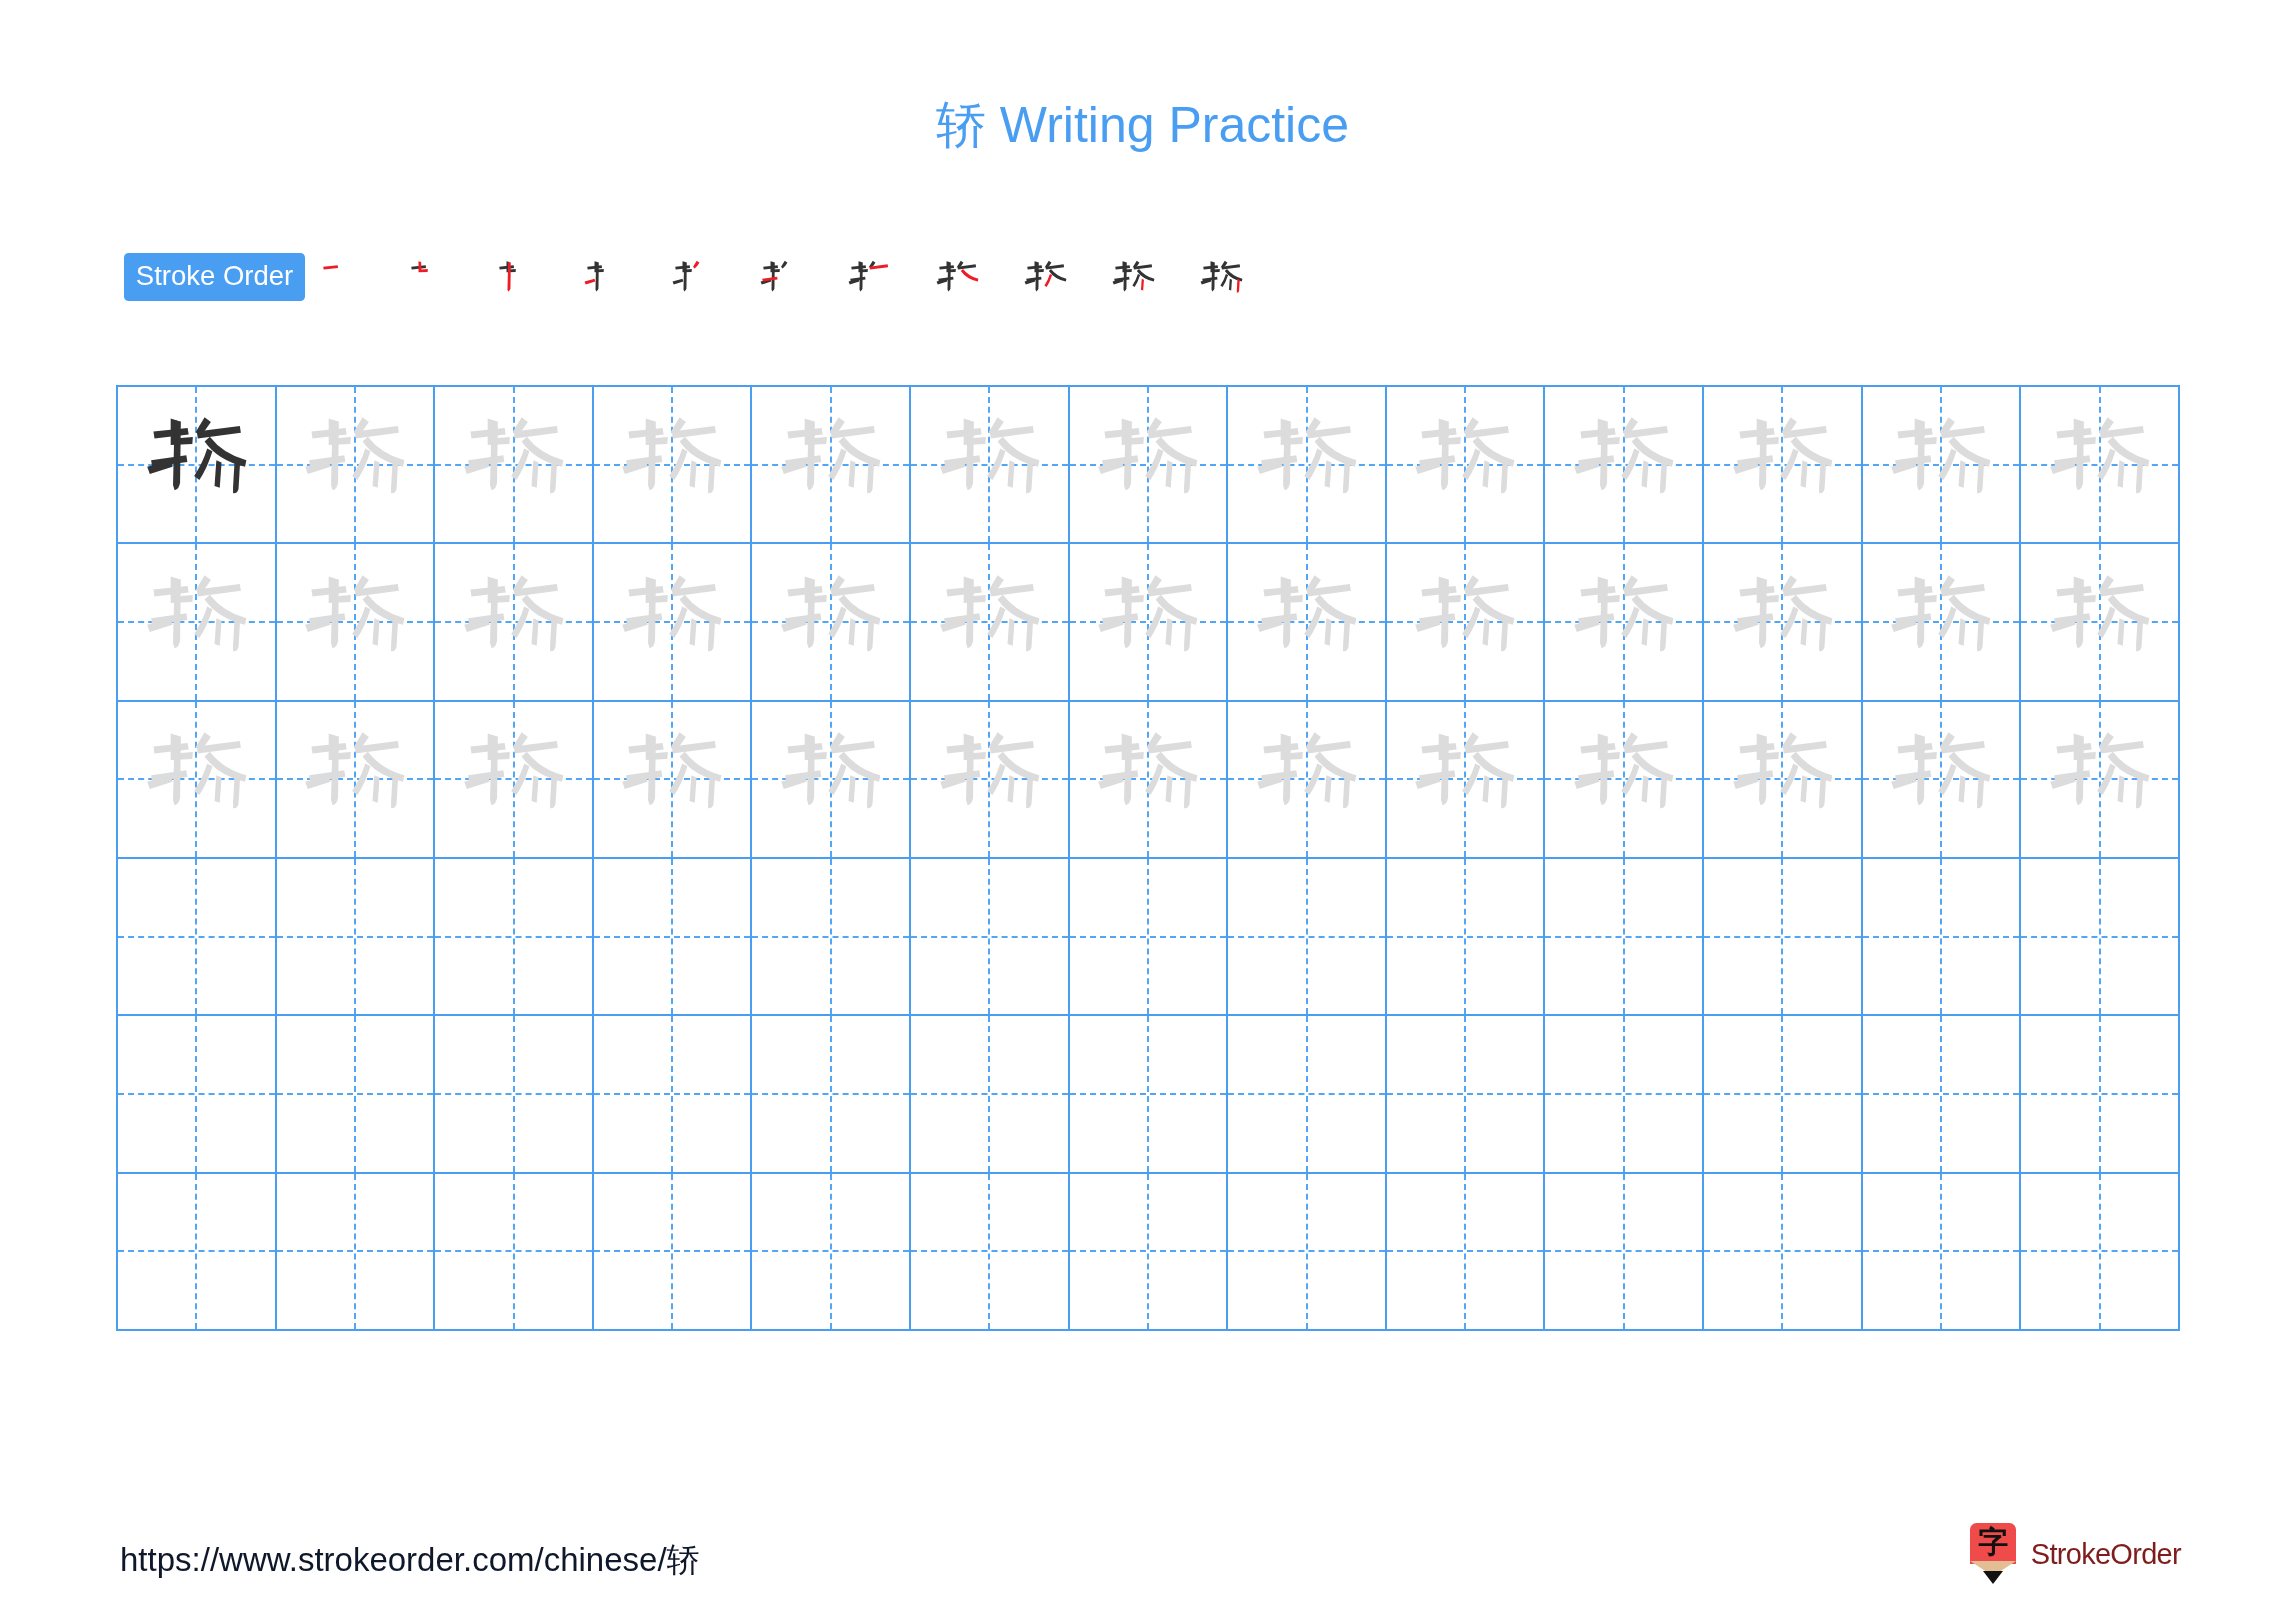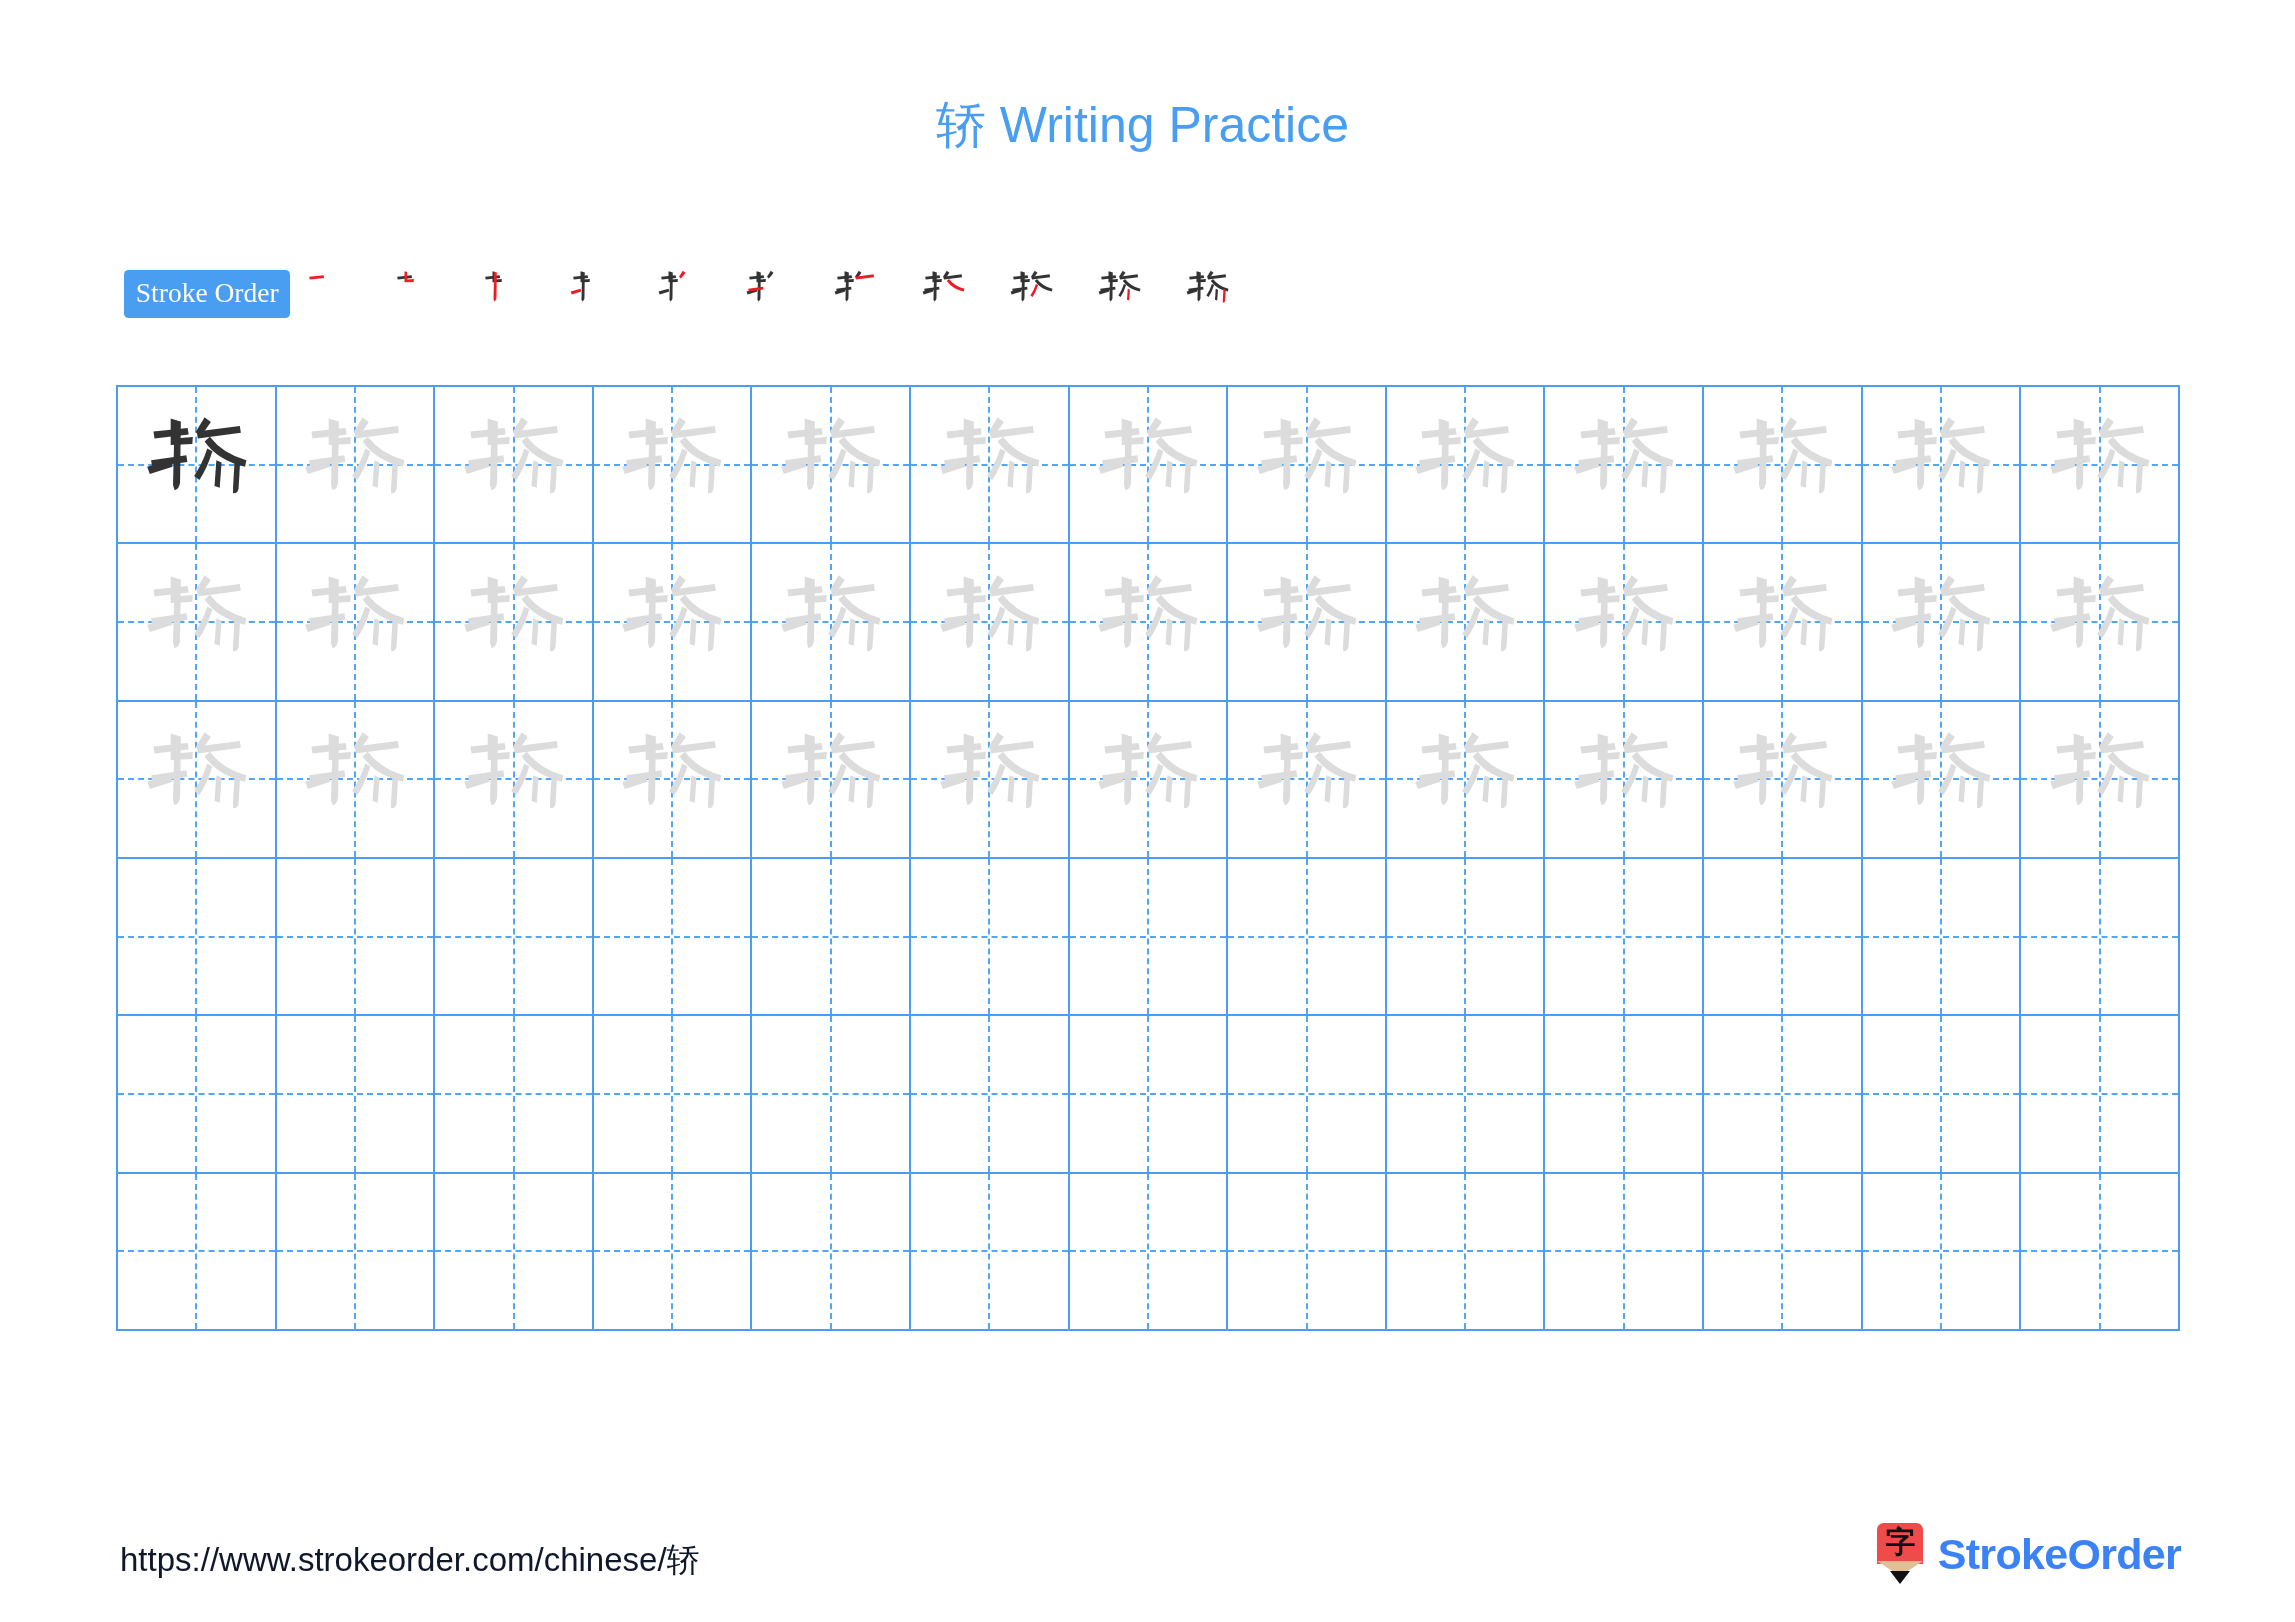--- a/index.html
+++ b/index.html
@@ -20,25 +20,24 @@
     font-weight: 400;
     color: #4a9ef2;
     letter-spacing: 0px;
     line-height: 1.1;
     white-space: nowrap;
   }
 
   
   .stroke-row {
     position: absolute;
-    top: 263px; left: 124px;
+    top: 253px; left: 124px;
     height: 55px;
     display: flex;
-    align-items: flex-end;
-    font-family: Liberation Serif, serif;
+    align-items: flex-start;
   }
   .stroke-badge {
     background: #4a9ef2;
     color: #ffffff;
     font-size: 27.5px;
     line-height: 1;
     padding: 9.2px 11.8px 11.8px 11.8px;
     border-radius: 4.6px;
     white-space: nowrap;
     font-weight: 400;
@@ -156,23 +155,23 @@
   }
   .logo-tip {
     position: absolute;
     left: 12.4px; top: 48px;
     width: 0; height: 0;
     border-left: 10.5px solid transparent;
     border-right: 10.5px solid transparent;
     border-top: 13px solid #111111;
   }
   .logo-text {
-    font-size: 43px;
-    font-weight: 700;
-    color: #3b82f6;
+    font-size: 29px;
+    font-weight: 400;
+    color: #7f1d1d;
     letter-spacing: -0.7px;
     white-space: nowrap;
   }
 </style>
 </head>
 <body>
 
 <div class="page">
 
   <div class="title">轿 Writing Practice</div>

